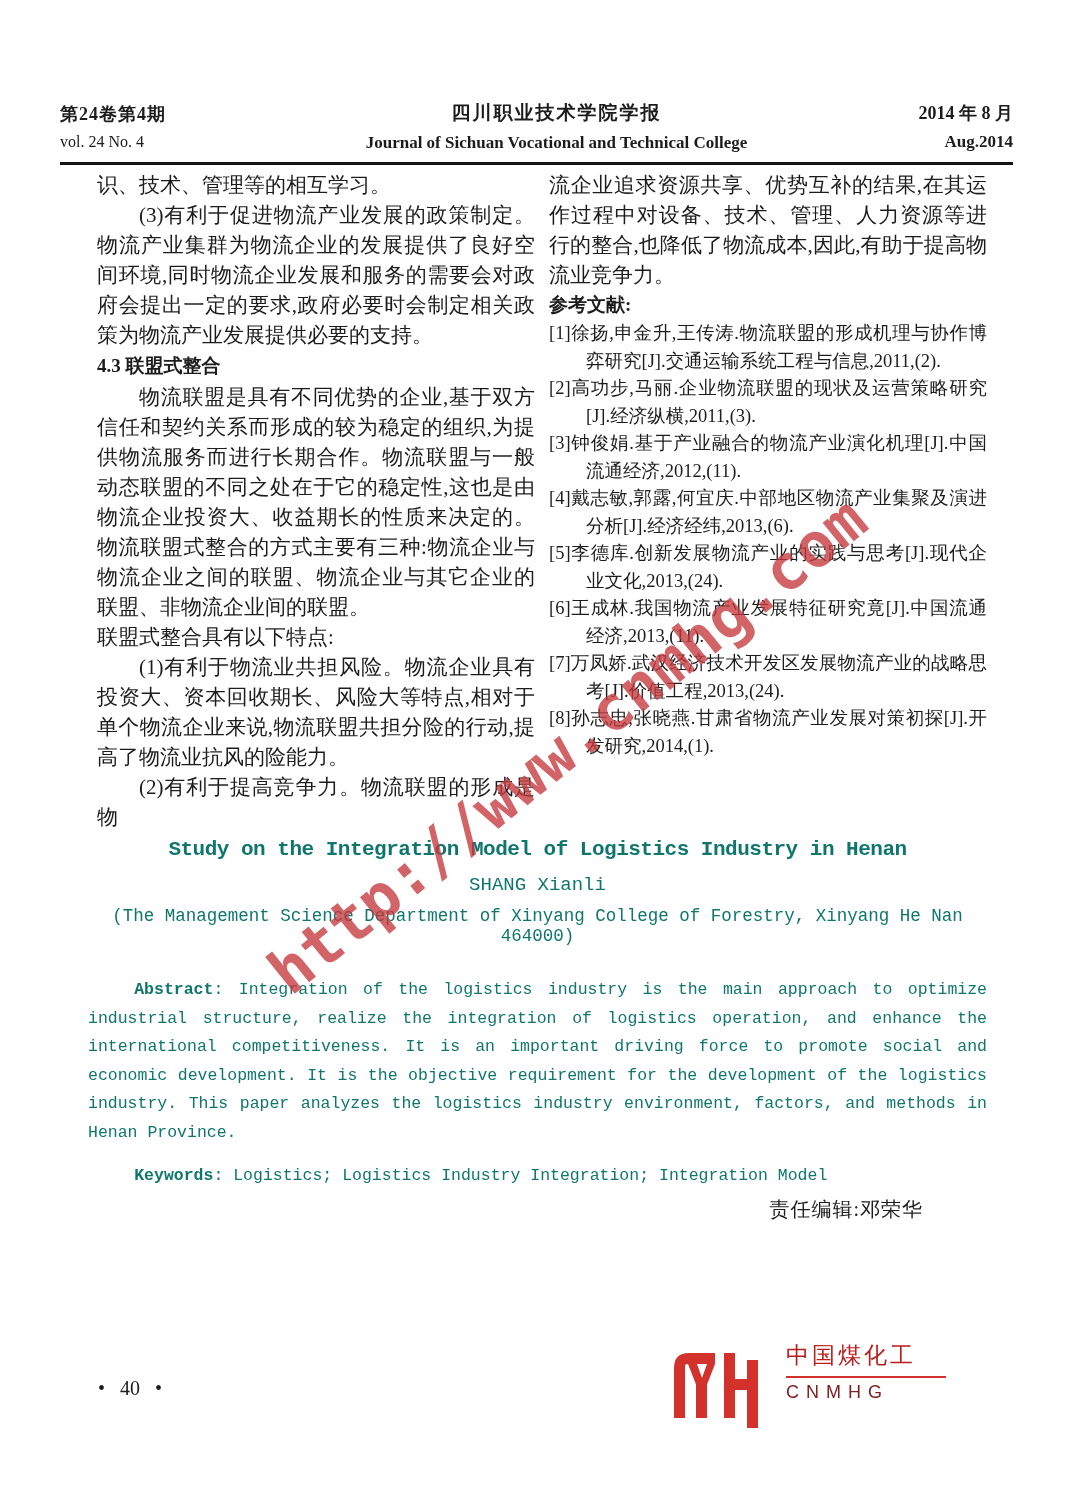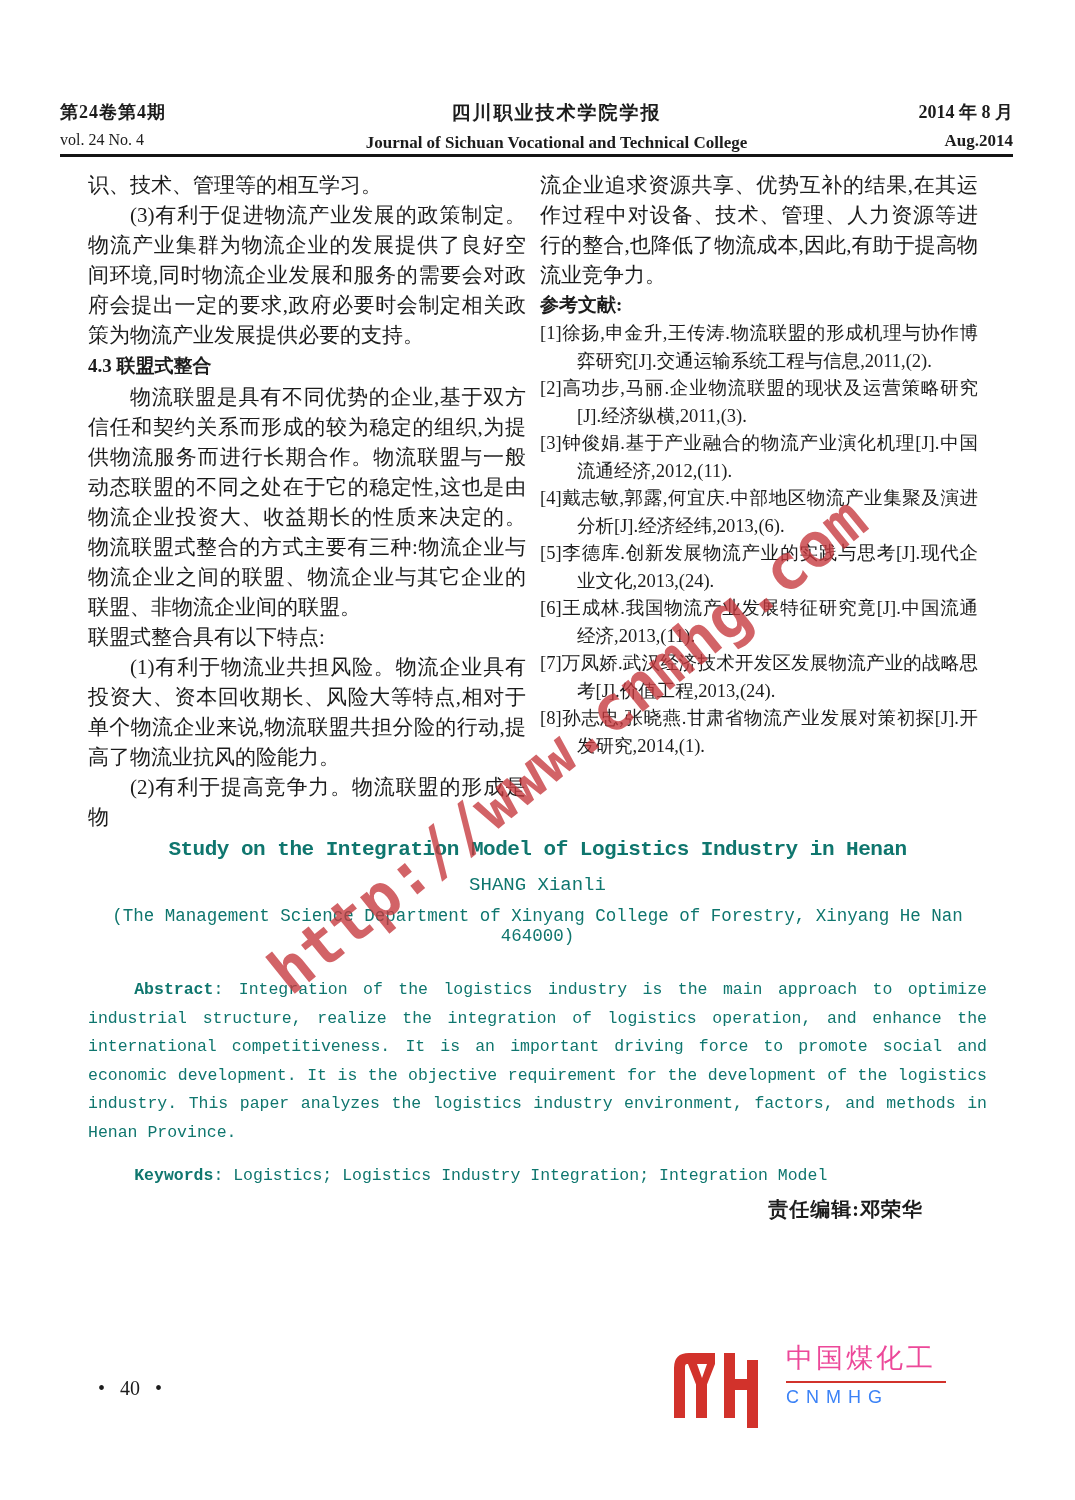--- a/index.html
+++ b/index.html
@@ -2,61 +2,61 @@
 <html><head>
 <meta charset="utf-8">
 <style>
   html,body{margin:0;padding:0;background:#e8e8e8;}
   .page{position:relative;width:1075px;height:1500px;background:#ffffff;color:#1c1c1c;
         font-family:"Liberation Serif",serif;overflow:hidden;margin:0 auto;
         box-shadow:0 0 6px rgba(0,0,0,.25);}
 
   
   .header{position:absolute;left:60px;top:100px;width:953px;
-          border-bottom:3px solid #141414;padding-bottom:1px;
-          display:flex;justify-content:space-between;align-items:flex-start;}
+          border-bottom:3px solid #141414;padding-bottom:9px;
+          display:flex;justify-content:space-between;align-items:center;}
   .h-left{width:210px;text-align:left;}
   .h-center{flex:1;text-align:center;}
   .h-right{width:170px;text-align:right;}
   .h-cn{font-size:18px;font-weight:bold;letter-spacing:1px;}
   .h-en{font-size:16px;margin-top:7px;}
   .hc-cn{font-size:19px;font-weight:bold;letter-spacing:2px;}
   .hc-en{font-size:17px;margin-top:7px;font-weight:bold;}
   .hr-cn{font-size:18px;font-weight:bold;}
   .hr-en{font-size:17px;font-weight:bold;margin-top:7px;}
 
   
-  .cols{position:absolute;left:88px;top:170px;width:899px;display:flex;column-gap:14px;}
+  .cols{position:absolute;left:88px;top:170px;width:899px;display:flex;column-gap:14px;justify-content:flex-end;}
   .col{width:438px;font-size:21px;line-height:30px;text-align:justify;}
   .col p{margin:0;}
   .indent{text-indent:2em;}
   .subhead{font-weight:bold;font-size:19px;line-height:32px;}
   .refs-head{font-weight:bold;font-size:19px;margin-top:26px;line-height:30px;}
   .ref{font-size:18.5px;line-height:27.5px;padding-left:2em;text-indent:-2em;margin:0;}
 
   
   .english{position:absolute;left:88px;top:838px;width:899px;
            font-family:Liberation Mono, monospace;color:#0f766e;}
   .e-title{text-align:center;font-weight:bold;font-size:21px;letter-spacing:-0.5px;}
   .e-author{text-align:center;font-size:19px;margin-top:13px;}
   .e-affil{text-align:center;font-size:17.5px;margin-top:10px;}
   .e-abstract{margin:30px 0 15px 0;font-size:16.5px;line-height:28.5px;text-align:justify;text-indent:2.8em;}
   .e-keywords{margin:0;font-size:16.5px;line-height:28.5px;text-indent:2.8em;}
   .bold{font-weight:bold;}
 
   
-  .editor{position:absolute;right:152px;top:1196px;font-weight:bold;font-size:20px;letter-spacing:1px;}
+  .editor{position:absolute;right:152px;top:1196px;font-weight:normal;font-size:20px;letter-spacing:1px;}
 
   
   .page-num{position:absolute;left:98px;top:1377px;font-size:20px;word-spacing:10px;}
   .logo{position:absolute;left:668px;top:1340px;display:flex;align-items:flex-start;column-gap:14px;}
   .logo-text{display:flex;flex-direction:column;width:160px;}
-  .logo-cn{font-size:27px;color:#ec4899;letter-spacing:3px;white-space:nowrap;}
+  .logo-cn{font-size:23px;color:#b91c1c;letter-spacing:3px;white-space:nowrap;}
   .logo-divider{height:2px;width:100%;margin:5px 0 4px 0;}
-  .logo-en{font-size:18px;color:#3b82f6;letter-spacing:7px;font-family:"Liberation Sans",sans-serif;}
+  .logo-en{font-size:18px;color:#7f1d1d;letter-spacing:7px;font-family:"Liberation Sans",sans-serif;}
 
   
   .watermark{position:absolute;left:212px;top:702px;width:710px;height:86px;
              display:flex;align-items:center;justify-content:center;
              transform:rotate(-39deg);transform-origin:center;
              font-family:"DejaVu Sans Mono",monospace;font-weight:bold;font-size:62px;
              white-space:nowrap;z-index:6;pointer-events:none;}
 </style>
 </head>
 <body>

